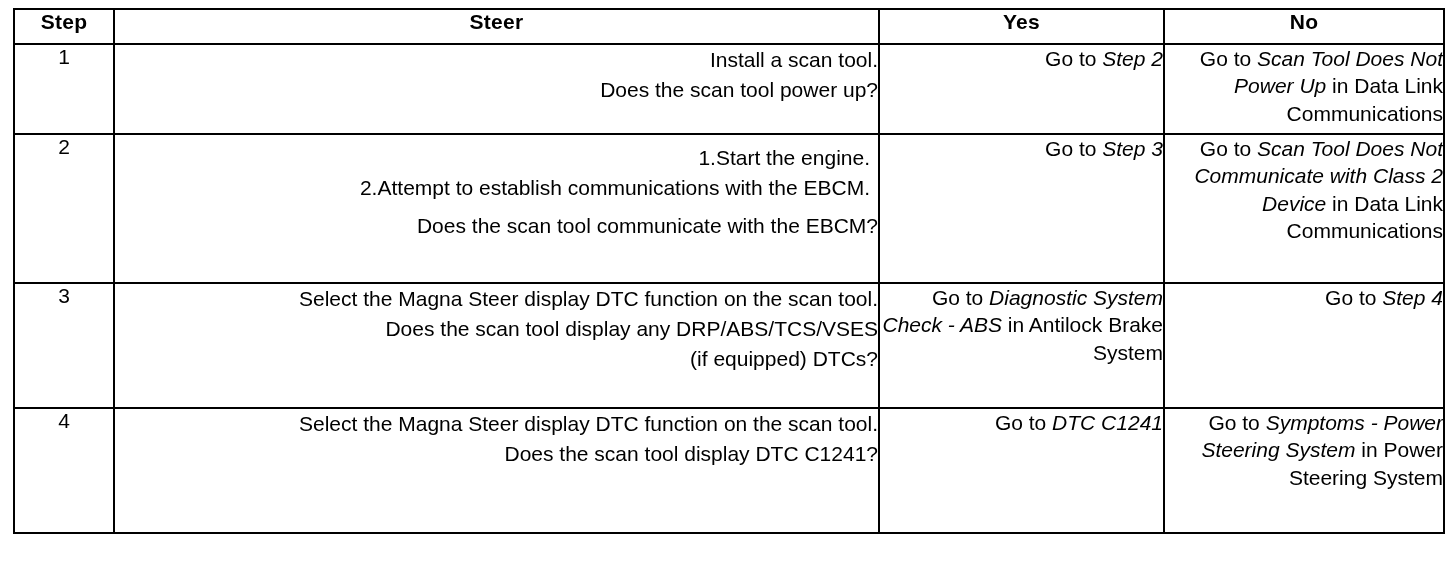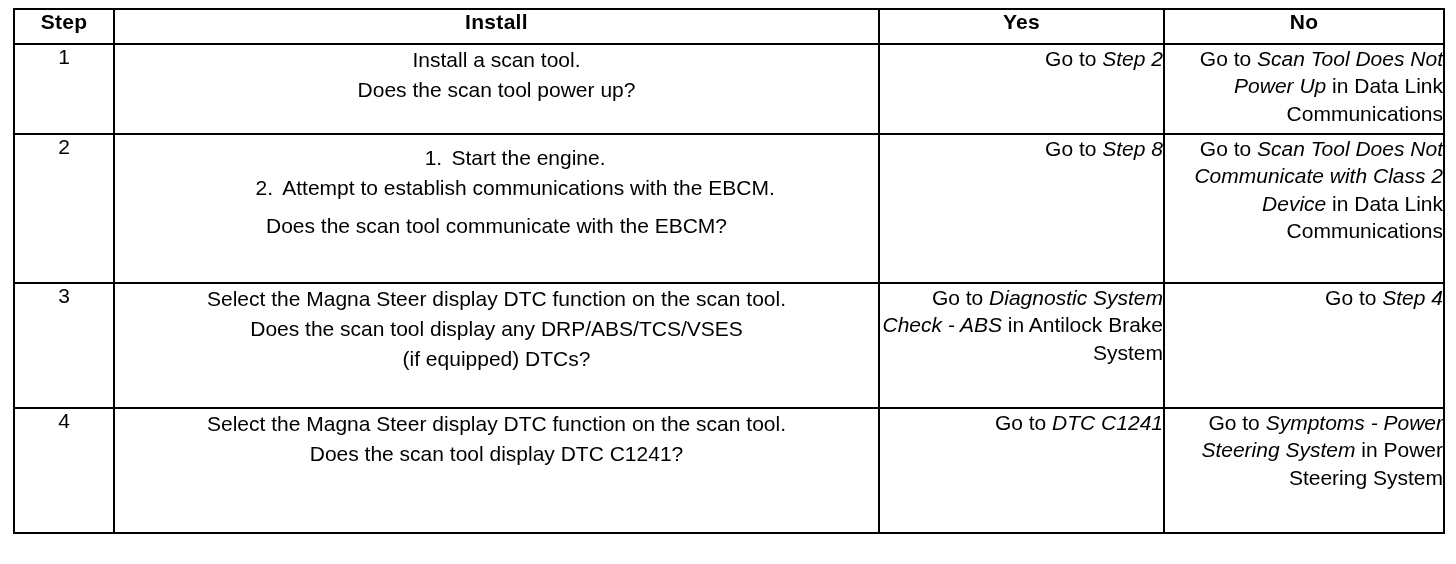--- a/index.html
+++ b/index.html
@@ -69,21 +69,21 @@
     vertical-align: middle;
     font-size: 21px;
     font-weight: normal;
   }
 
   td.action-cell {
     vertical-align: top;
     padding: 8px 10px 6px 12px;
     font-size: 21px;
     line-height: 1.42;
-    text-align: center;
+    text-align: right;
   }
 
   td.branch-cell {
     vertical-align: bottom;
     text-align: right;
     font-size: 21px;
     line-height: 1.30;
     padding: 7px 8px 9px 8px;
   }
   td.branch-cell.align-top {
@@ -123,21 +123,21 @@
     <colgroup>
       <col class="c-step">
       <col class="c-action">
       <col class="c-yes">
       <col class="c-no">
     </colgroup>
 
     <thead>
       <tr>
         <th>Step</th>
-        <th>Install</th>
+        <th>Steer</th>
         <th>Yes</th>
         <th>No</th>
       </tr>
     </thead>
 
     <tbody>
 
       <tr class="r1">
         <td class="step-cell">1</td>
         <td class="action-cell">
@@ -159,21 +159,21 @@
             <li>
               <span class="num">1.</span><span>Start the engine.</span>
             </li>
             <li>
               <span class="num">2.</span><span>Attempt to establish communications with the EBCM.</span>
             </li>
           </ul>
           <span class="line">Does the scan tool communicate with the EBCM?</span>
         </td>
         <td class="branch-cell">
-          <span><span>Go to </span><em class="ref">Step 8</em></span>
+          <span><span>Go to </span><em class="ref">Step 3</em></span>
         </td>
         <td class="branch-cell">
           <span><span>Go to </span><em class="ref">Scan Tool Does Not Communicate with Class 2 Device</em><span> in Data Link Communications</span></span>
         </td>
       </tr>
 
       <tr class="r3">
         <td class="step-cell">3</td>
         <td class="action-cell">
           <span class="line">Select the Magna Steer display DTC function on the scan tool.</span>

